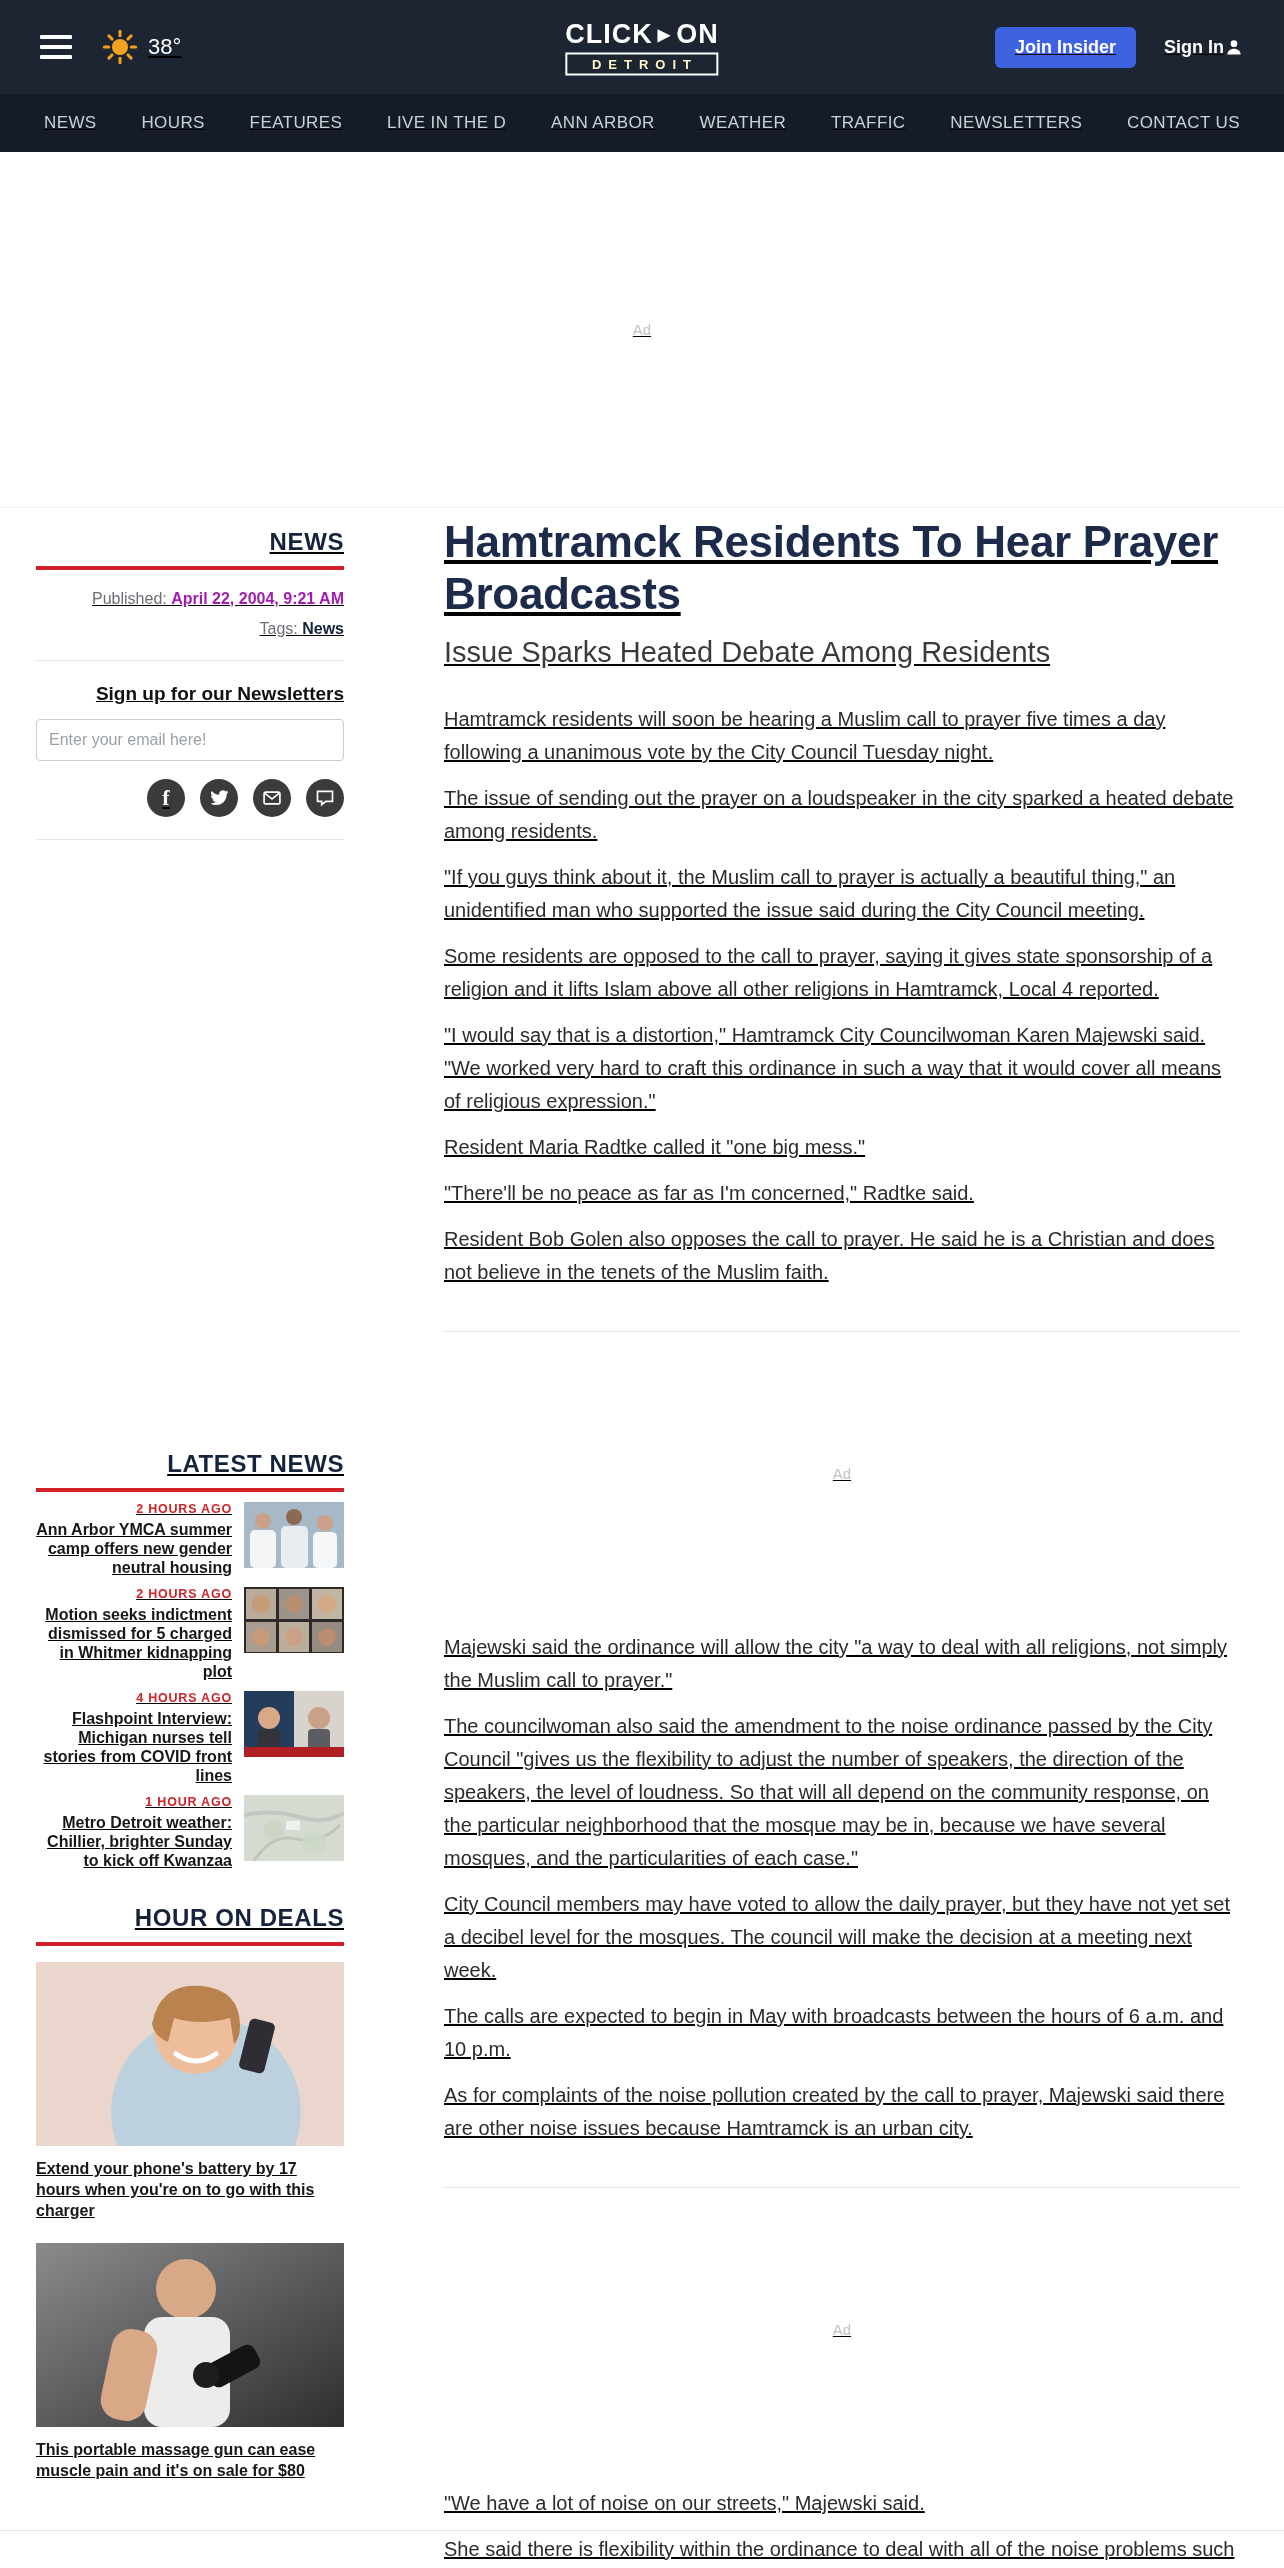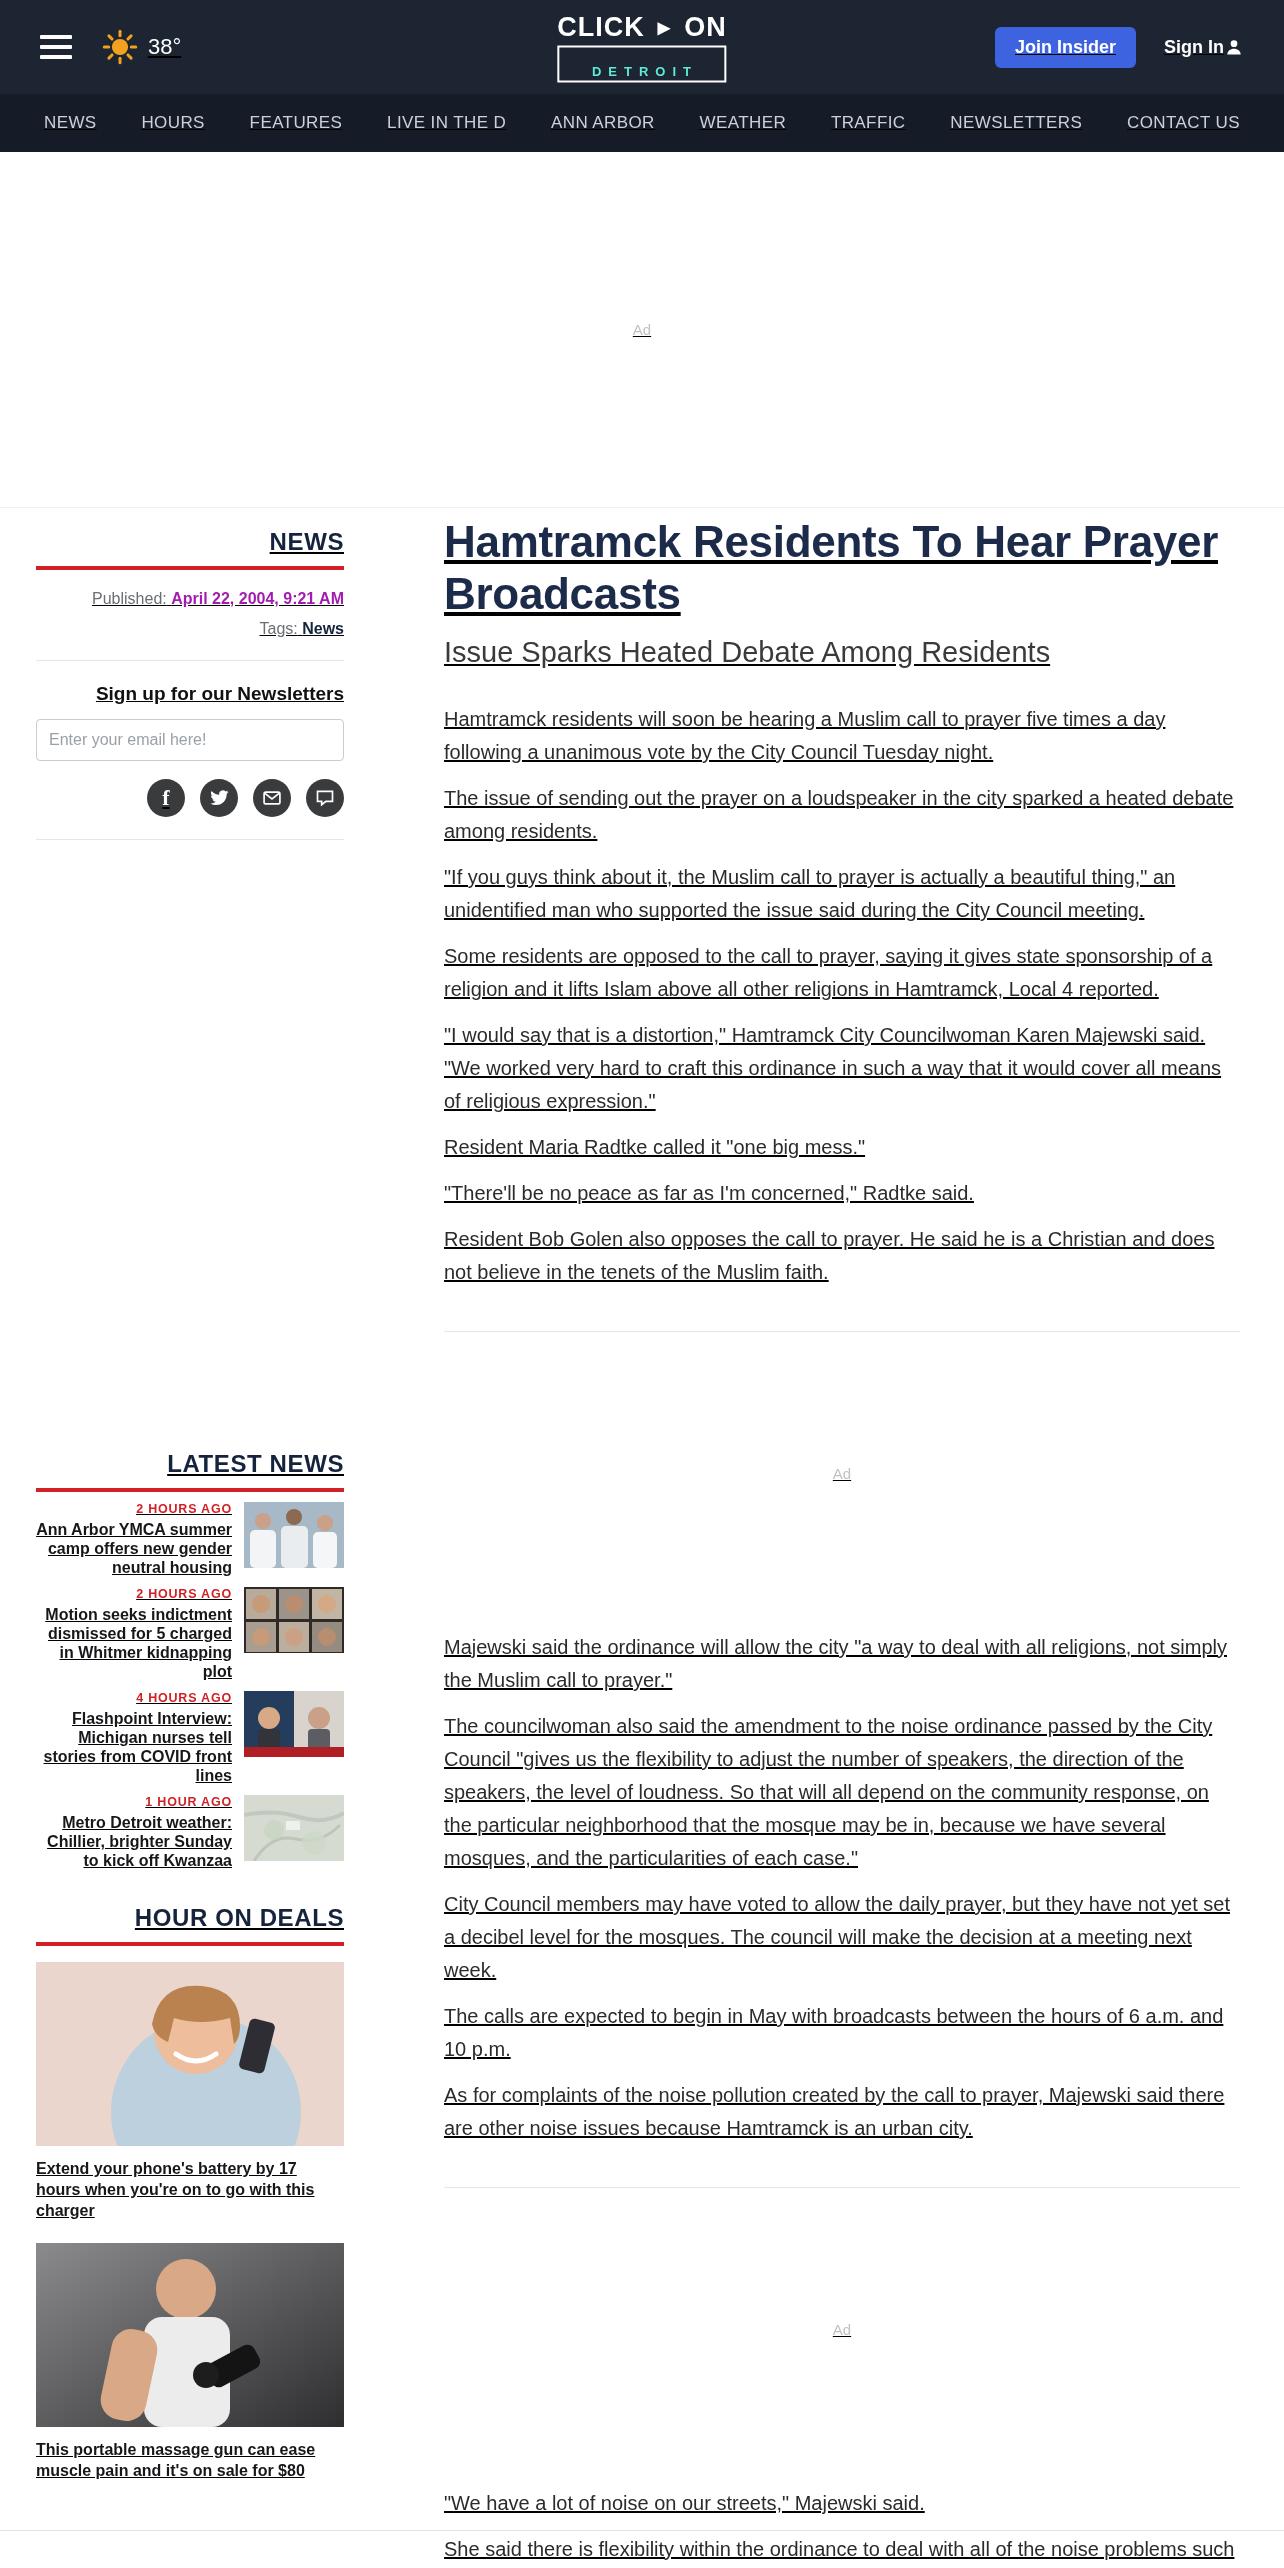--- a/index.html
+++ b/index.html
@@ -7,23 +7,23 @@
   body { font-family:"Liberation Sans", sans-serif; }
   .page { width:1284px; height:2568px; overflow:hidden; position:relative; background:#fff;text-decoration:underline; }
 
   
   .top-bar { height:94px; background:#1c2531; display:flex; align-items:center; padding:0 40px; position:relative; }
   .hamburger { width:32px; height:24px; display:flex; flex-direction:column; justify-content:space-between; cursor:pointer; }
   .hamburger span { display:block; height:4px; background:#fff; border-radius:1px; }
   .weather { display:flex; align-items:center; gap:10px; margin-left:30px; }
   .temp { color:#fff; font-size:22px; font-weight:400; }
   .logo { position:absolute; left:50%; top:50%; transform:translate(-50%,-50%); text-align:center; cursor:pointer; }
-  .logo-top { display:flex; align-items:center; justify-content:center; gap:13px; color:#fff; font-weight:bold; font-size:27px; letter-spacing:1px; }
+  .logo-top { display:flex; align-items:center; justify-content:center; gap:5px; color:#fff; font-weight:bold; font-size:27px; letter-spacing:1px; }
   .logo-arrow { color:#fff; font-size:16px; line-height:1; }
-  .logo-bottom { margin-top:3px; border:2px solid #fff; color:#5eead4; font-size:13px; font-weight:bold; letter-spacing:7px; padding:16px 6px 2px 12px; }
+  .logo-bottom { margin-top:3px; border:2px solid #fff; color:#fef9c3; font-size:13px; font-weight:bold; letter-spacing:7px; padding:2px 6px 2px 12px; }
   .header-right { margin-left:auto; display:flex; align-items:center; gap:28px; }
   .join-btn { background:#3e63e0; color:#fff; font-size:18px; font-weight:bold; border:none; border-radius:6px; padding:10px 20px; cursor:pointer; }
   .signin { display:flex; align-items:center; gap:0; color:#fff; font-size:18px; font-weight:bold; cursor:pointer; }
 
   
   .nav { height:58px; background:#151c27; display:flex; align-items:center; justify-content:space-between; padding:0 44px; }
   .nav-item { color:#ccd1d8; font-size:17px; letter-spacing:.4px; cursor:pointer; white-space:nowrap; }
 
   
   .ad-top { height:356px; display:flex; align-items:center; justify-content:center; border-bottom:1px solid #f0f0f0; }

